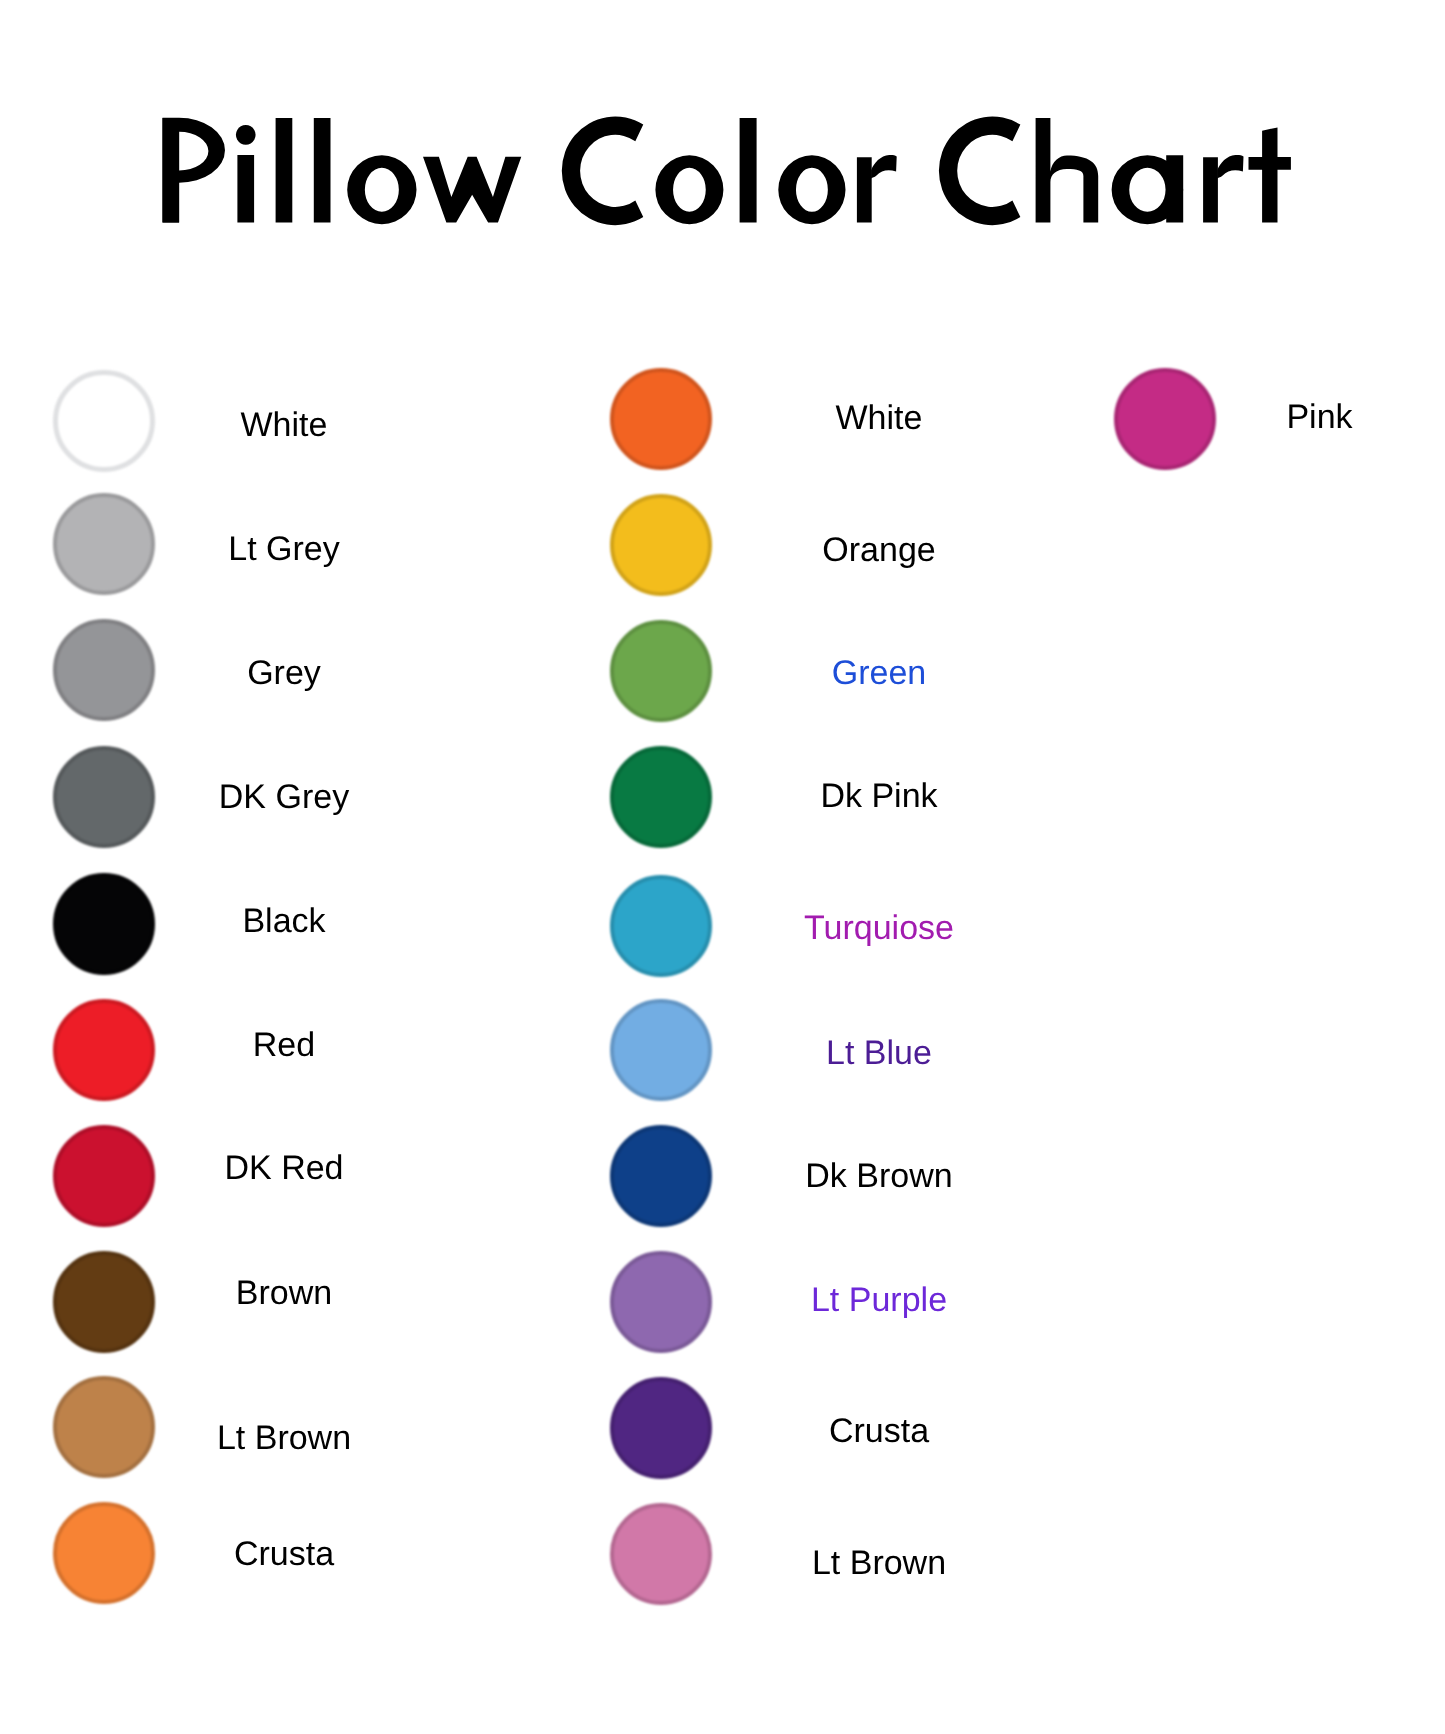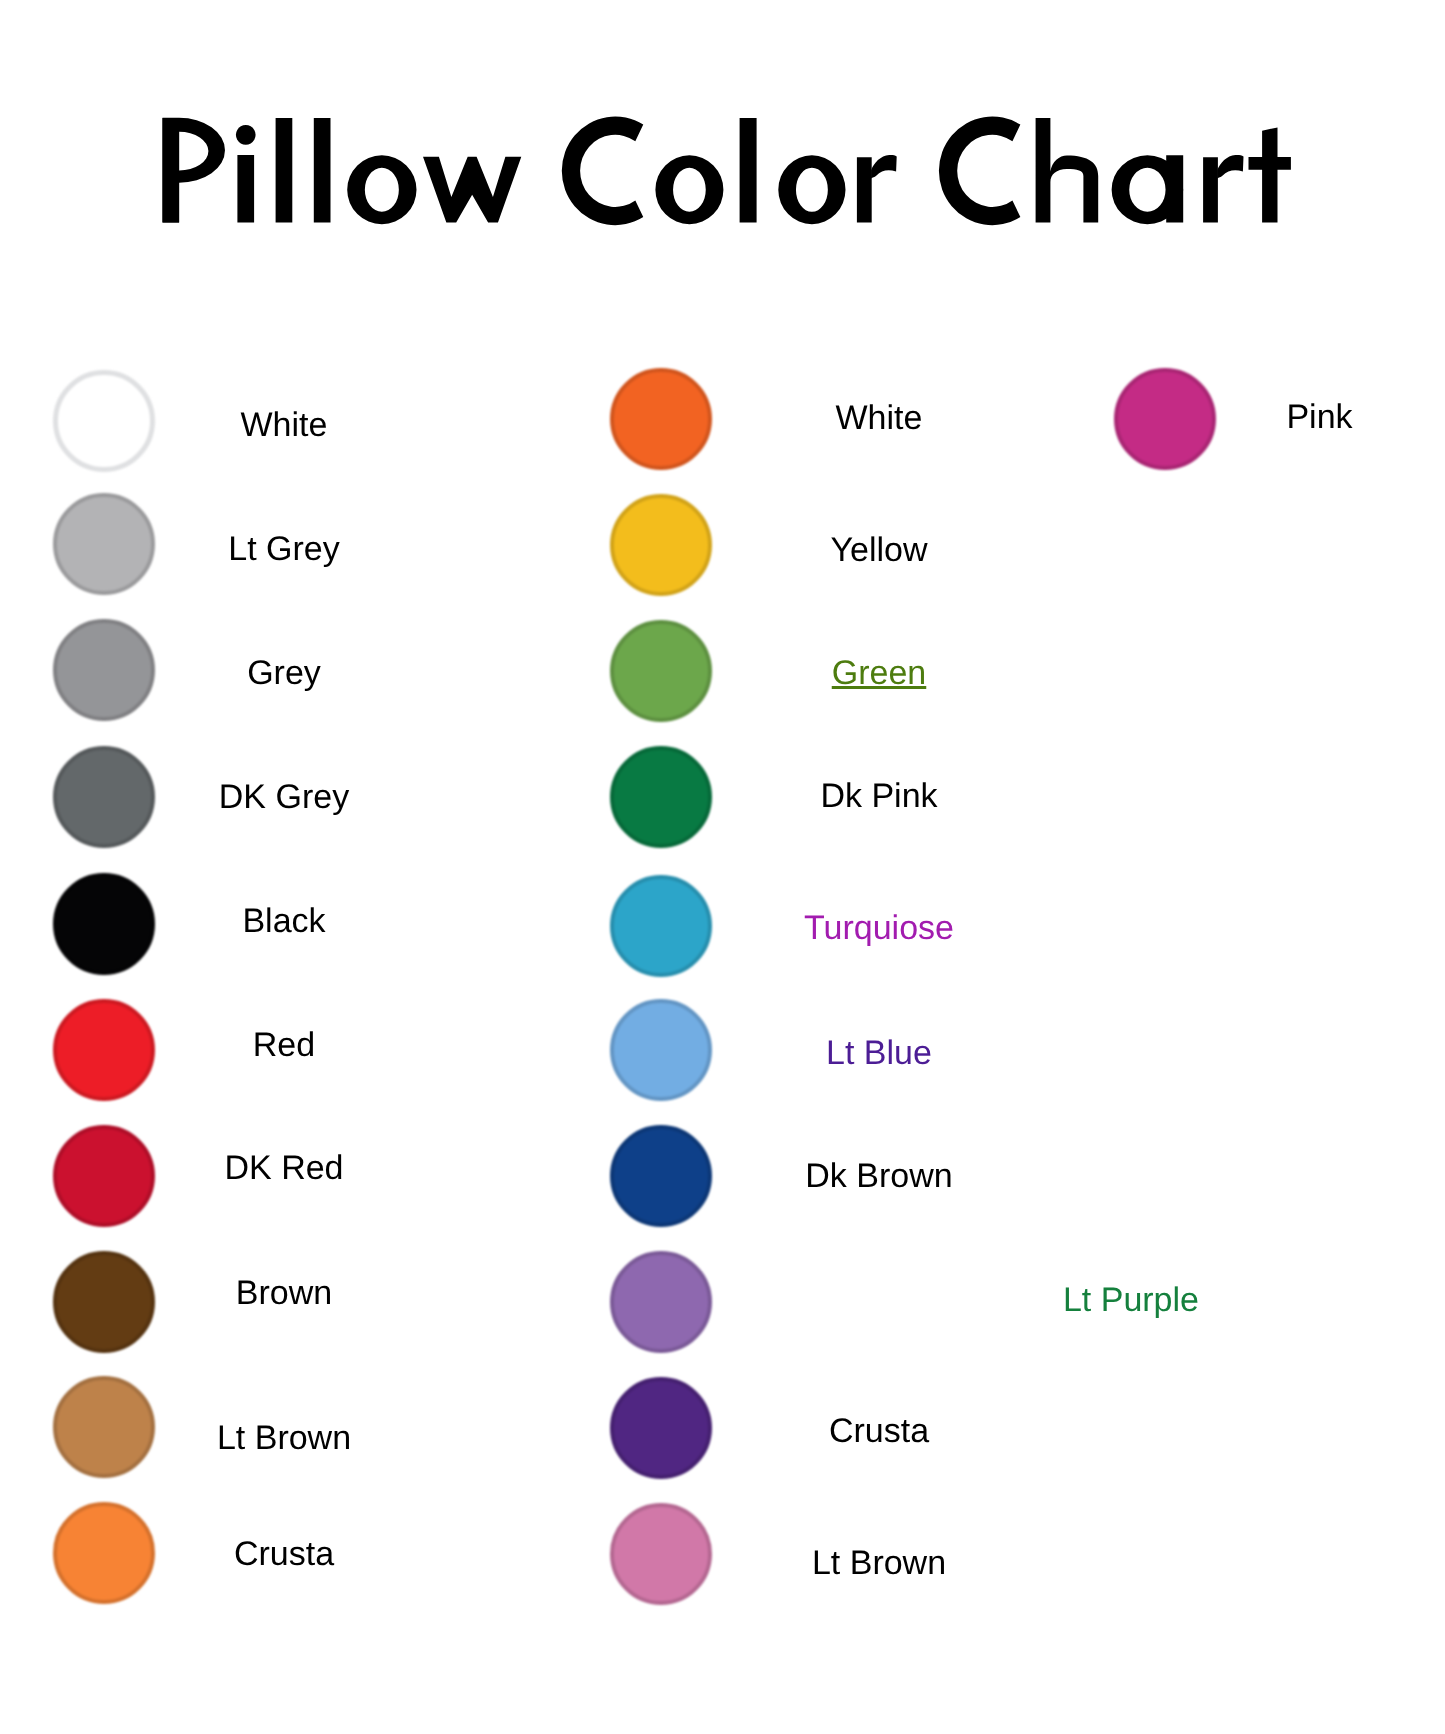--- a/index.html
+++ b/index.html
@@ -61,33 +61,33 @@
       <div class="lbl" style="left: -36px; width: 640px; top: 1131.3px; color: rgb(0, 0, 0);">DK Red</div>
       <div class="dot" style="left: 53px; top: 1230.5px; width: 102px; height: 102px; background: rgb(99, 60, 19); border: 4.6px solid rgb(85, 51, 16);"></div>
       <div class="lbl" style="left: -36px; width: 640px; top: 1255.5px; color: rgb(0, 0, 0);">Brown</div>
       <div class="dot" style="left: 53px; top: 1355.6px; width: 102px; height: 102px; background: rgb(190, 130, 74); border: 4.6px solid rgb(164, 112, 64);"></div>
       <div class="lbl" style="left: -36px; width: 640px; top: 1400.5px; color: rgb(0, 0, 0);">Lt Brown</div>
       <div class="dot" style="left: 53px; top: 1482.4px; width: 102px; height: 102px; background: rgb(247, 131, 52); border: 4.6px solid rgb(213, 113, 44);"></div>
       <div class="lbl" style="left: -36px; width: 640px; top: 1516.7px; color: rgb(0, 0, 0);">Crusta</div>
       <div class="dot" style="left: 609.5px; top: 347.8px; width: 102px; height: 102px; background: rgb(242, 99, 34); border: 4.6px solid rgb(209, 85, 29);"></div>
       <div class="lbl" style="left: 559px; width: 640px; top: 380.9px; color: rgb(0, 0, 0);">White</div>
       <div class="dot" style="left: 609.5px; top: 474px; width: 102px; height: 102px; background: rgb(243, 189, 28); border: 4.6px solid rgb(210, 163, 24);"></div>
-      <div class="lbl" style="left: 559px; width: 640px; top: 512.7px; color: rgb(0, 0, 0);">Yellow</div>
+      <div class="lbl" style="left: 559px; width: 640px; top: 512.7px; color: rgb(0, 0, 0);">Orange</div>
       <div class="dot" style="left: 609.5px; top: 600px; width: 102px; height: 102px; background: rgb(108, 167, 75); border: 4.6px solid rgb(93, 144, 64);"></div>
-      <div class="lbl" style="left: 559px; width: 640px; top: 636.1px; color: #4d7c0f; text-decoration: underline;">Green</div>
+      <div class="lbl" style="left: 559px; width: 640px; top: 636.1px; color: #1d4ed8;">Green</div>
       <div class="dot" style="left: 609.5px; top: 726px; width: 102px; height: 102px; background: rgb(8, 122, 67); border: 4.6px solid rgb(6, 105, 57);"></div>
       <div class="lbl" style="left: 559px; width: 640px; top: 759.2px; color: rgb(0, 0, 0);">Dk Pink</div>
       <div class="dot" style="left: 609.5px; top: 854.5px; width: 102px; height: 102px; background: rgb(44, 165, 201); border: 4.6px solid rgb(38, 142, 173);"></div>
       <div class="lbl" style="left: 559px; width: 640px; top: 891.2px; color: #a21caf;">Turquiose</div>
       <div class="dot" style="left: 609.5px; top: 979px; width: 102px; height: 102px; background: rgb(114, 173, 227); border: 4.6px solid rgb(98, 149, 196);"></div>
       <div class="lbl" style="left: 559px; width: 640px; top: 1015.5px; color: #4c1d95;">Lt Blue</div>
       <div class="dot" style="left: 609.5px; top: 1104.5px; width: 102px; height: 102px; background: rgb(14, 64, 137); border: 4.6px solid rgb(12, 55, 118);"></div>
       <div class="lbl" style="left: 559px; width: 640px; top: 1139px; color: rgb(0, 0, 0);">Dk Brown</div>
       <div class="dot" style="left: 609.5px; top: 1230.5px; width: 102px; height: 102px; background: rgb(142, 104, 175); border: 4.6px solid rgb(122, 89, 151);"></div>
-      <div class="lbl" style="left: 559px; width: 640px; top: 1262.5px; color: #15803d; text-align: right;">Lt Purple</div>
+      <div class="lbl" style="left: 559px; width: 640px; top: 1262.5px; color: #6d28d9;">Lt Purple</div>
       <div class="dot" style="left: 609.5px; top: 1356.5px; width: 102px; height: 102px; background: rgb(80, 38, 130); border: 4.6px solid rgb(69, 32, 112);"></div>
       <div class="lbl" style="left: 559px; width: 640px; top: 1393.7px; color: rgb(0, 0, 0);">Crusta</div>
       <div class="dot" style="left: 609.5px; top: 1482.6px; width: 102px; height: 102px; background: rgb(209, 120, 168); border: 4.6px solid rgb(180, 103, 145);"></div>
       <div class="lbl" style="left: 559px; width: 640px; top: 1525.8px; color: rgb(0, 0, 0);">Lt Brown</div>
       <div class="dot" style="left: 1113.5px; top: 347.8px; width: 102px; height: 102px; background: rgb(196, 43, 133); border: 4.6px solid rgb(169, 37, 115);"></div>
       <div class="lbl" style="left: 999.5px; width: 640px; top: 380px; color: rgb(0, 0, 0);">Pink</div>
     </div>
 </div>
 
 </body></html>

